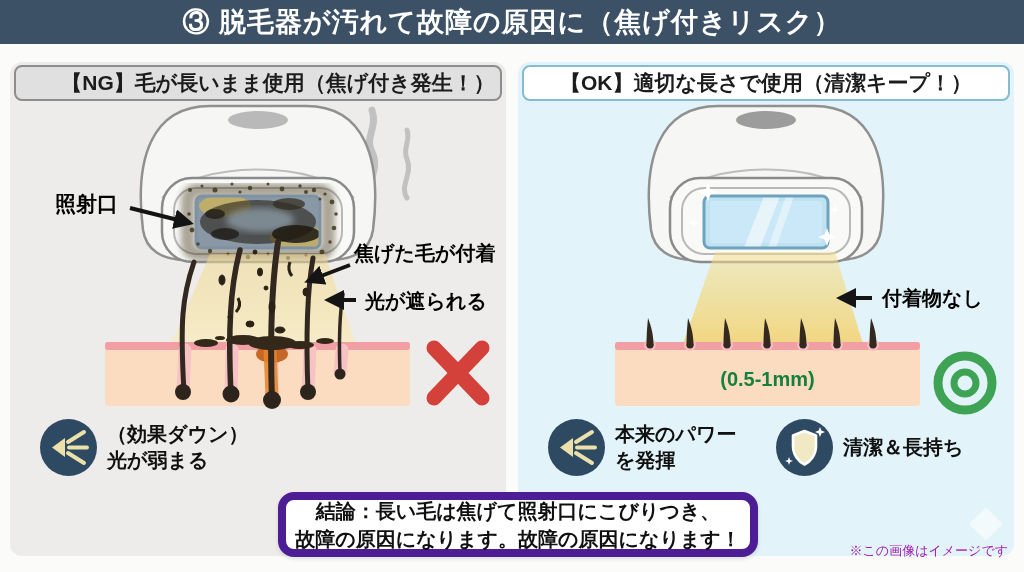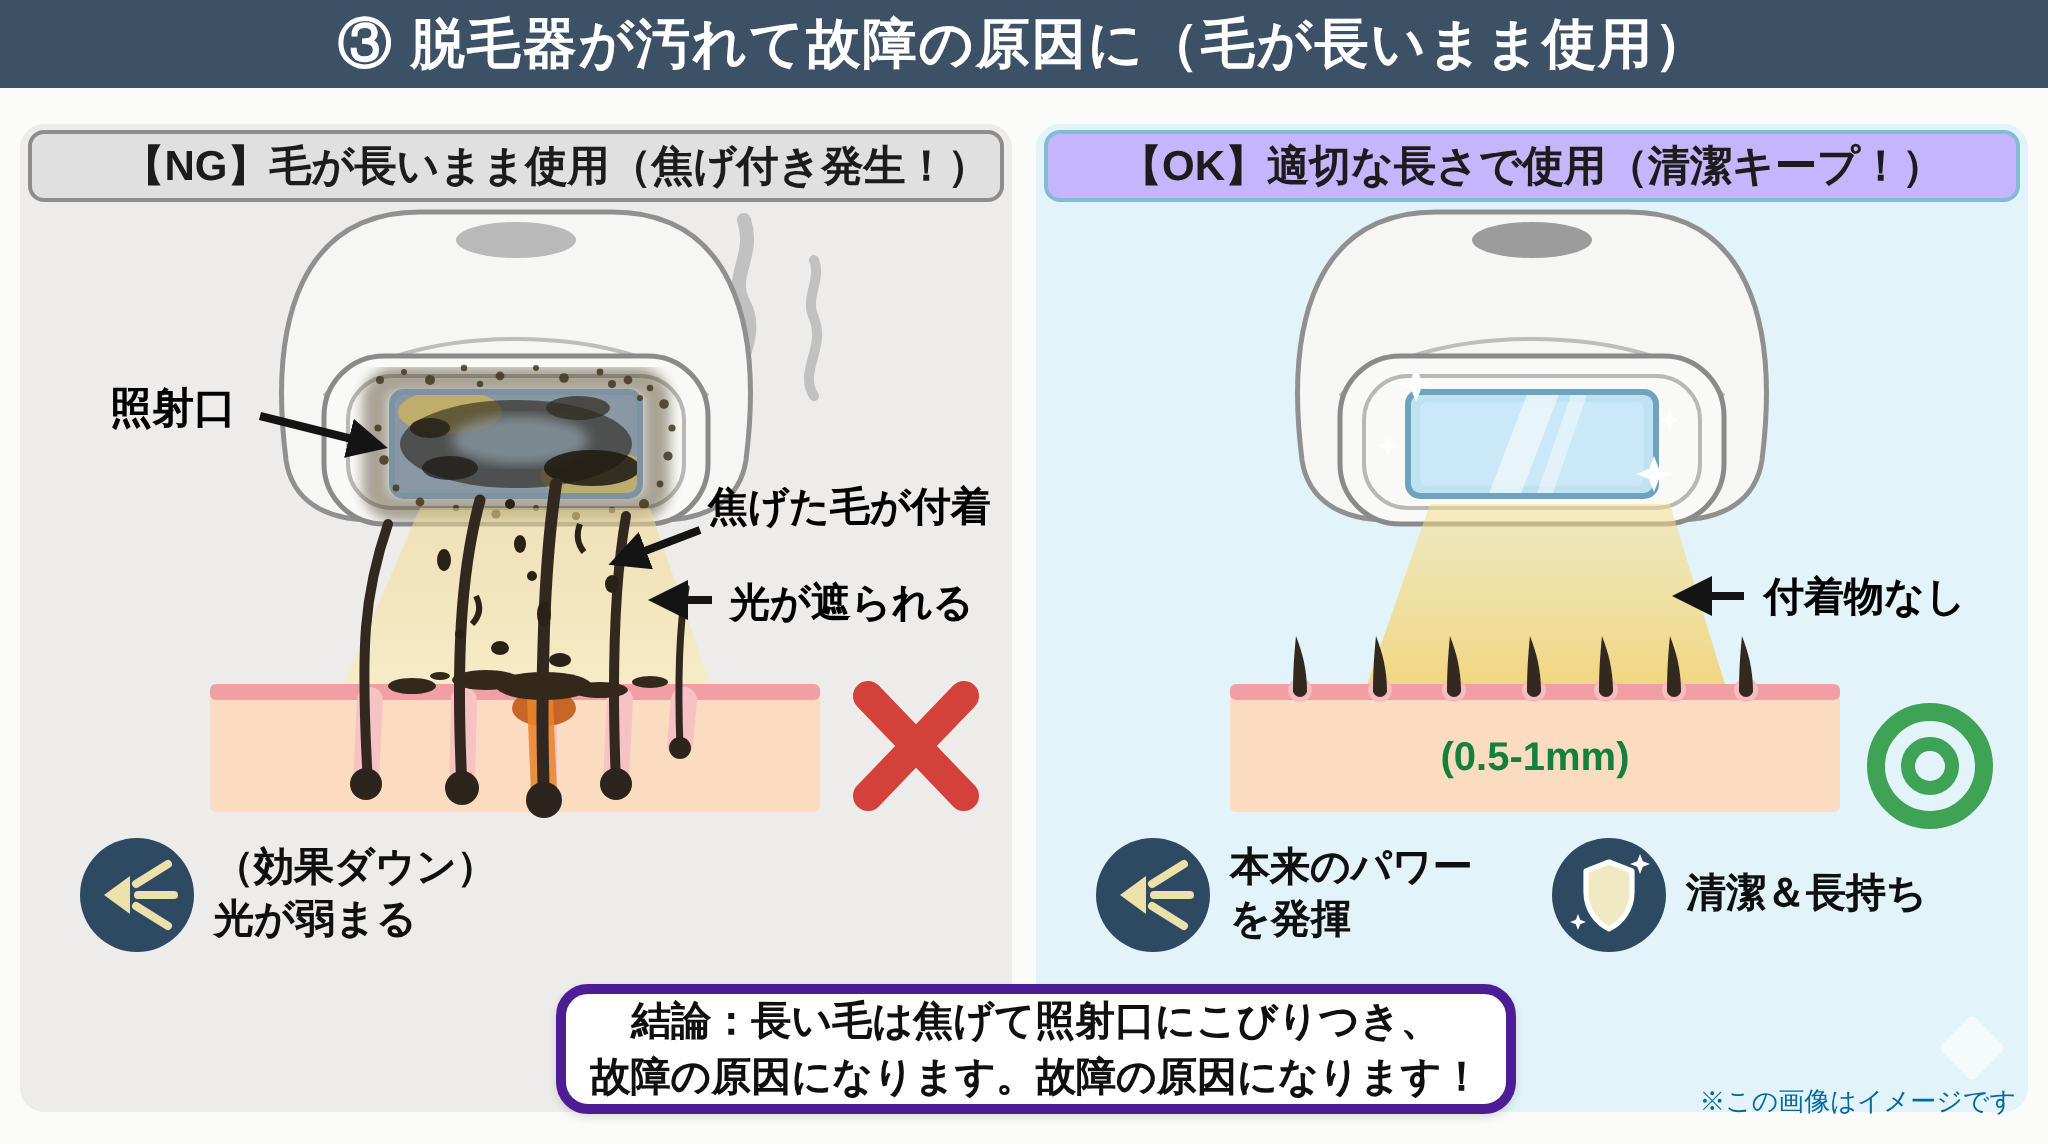--- a/index.html
+++ b/index.html
@@ -14,55 +14,55 @@
   .title-text { color:#ffffff; font-size:27px; font-weight:bold; letter-spacing:1px; }
   .panel { position:absolute; top:62px; width:496px; height:494px; border-radius:12px; }
   .panel-ng { left:10px; background:#edecea; }
   .panel-ok { left:518px; background:#e2f4f9; }
   .panel-header {
     position:absolute; left:4px; right:4px; top:3px; height:36px; border-radius:8px;
     display:flex; align-items:center; justify-content:center;
     font-weight:bold; font-size:21px; color:#1c1c1c; box-sizing:border-box;
   }
   .panel-ng .panel-header { background:#e0e0e0; border:2px solid #8d8d8d;padding-left:40px; }
-  .panel-ok .panel-header { background:#c4b5fd; border:2px solid #84bcd6; }
+  .panel-ok .panel-header { background:#ffffff; border:2px solid #84bcd6; }
   .illust { position:absolute; left:0; top:40px; width:496px; height:414px; }
   .callout {
     position:absolute; font-weight:bold; font-size:20px; color:#000000; white-space:nowrap;
   }
   .hair-length {
     position:absolute; left:97px; top:306px; width:305px; text-align:center;
     font-weight:bold; font-size:20px; color:#15803d;
   }
   .benefit { position:absolute; display:flex; gap:10px; align-items:center; height:58px; }
   .icon-circle { width:57px; height:57px; flex:0 0 57px; }
   .benefit-text {
     display:flex; flex-direction:column; justify-content:center;
     font-weight:bold; font-size:20px; line-height:26px; color:#101010; white-space:nowrap;
   }
   .conclusion {
     position:absolute; left:278px; top:492px; width:480px; height:65px;
-    background:#ffffff; border:5px solid #4c1d95; border-radius:16px; box-sizing:border-box;
+    background:#ffffff; border:8px solid #4c1d95; border-radius:16px; box-sizing:border-box;
     display:flex; flex-direction:column; align-items:center; justify-content:center;
     font-weight:bold; font-size:20px; line-height:28px; color:#101010;
     box-shadow:0 2px 4px rgba(0,0,0,.12);
   }
-  .footnote { position:absolute; right:16px; top:542px; font-size:13px; color:#0369a1; }
+  .footnote { position:absolute; right:16px; top:542px; font-size:13px; color:#a21caf; }
   .diamond {
     position:absolute; left:974px; top:512px; width:24px; height:24px;
     background:rgba(255,255,255,.55); transform:rotate(45deg); border-radius:3px;
   }
 </style>
 </head>
 <body>
 
 <div class="page">
 
   <div class="title-bar">
-    <div class="title-text">③ 脱毛器が汚れて故障の原因に（毛が長いまま使用）</div>
+    <div class="title-text">③ 脱毛器が汚れて故障の原因に（焦げ付きリスク）</div>
   </div>
 
   <section class="panel panel-ng">
     <div class="panel-header">【NG】毛が長いまま使用（焦げ付き発生！）</div>
 
     <svg class="illust" viewBox="0 0 496 414">
       <defs>
         <linearGradient id="beamNG" x1="0" y1="0" x2="0" y2="1">
           <stop offset="0" stop-color="#f2d98e" stop-opacity="0.5"></stop>
           <stop offset="1" stop-color="#f7ecc2" stop-opacity="0.85"></stop>

